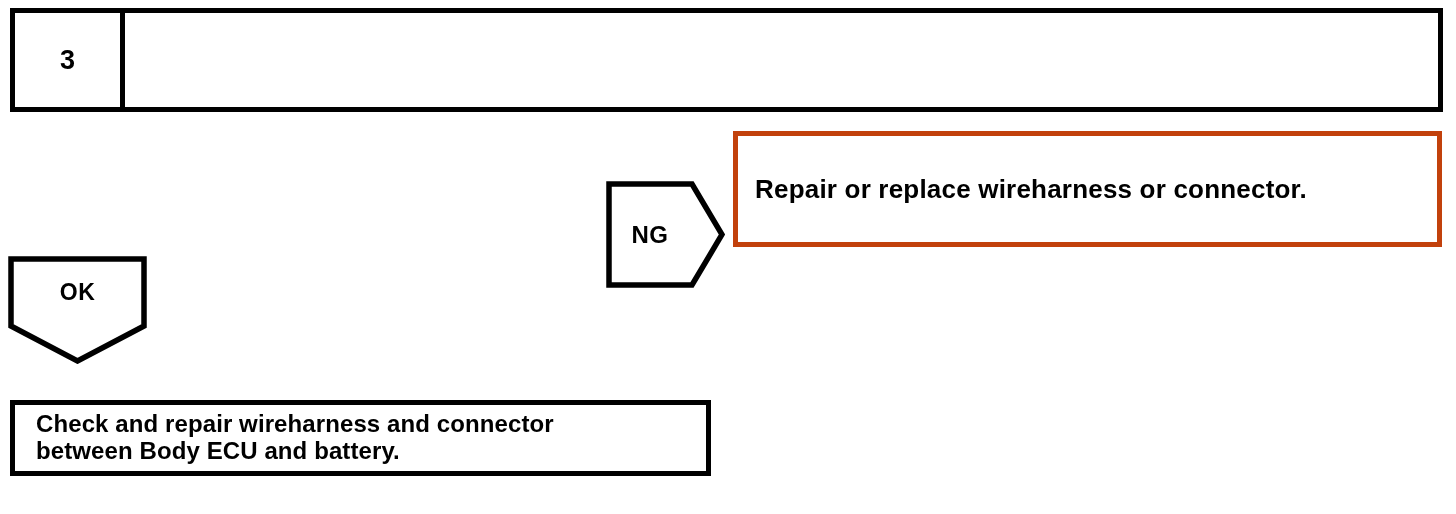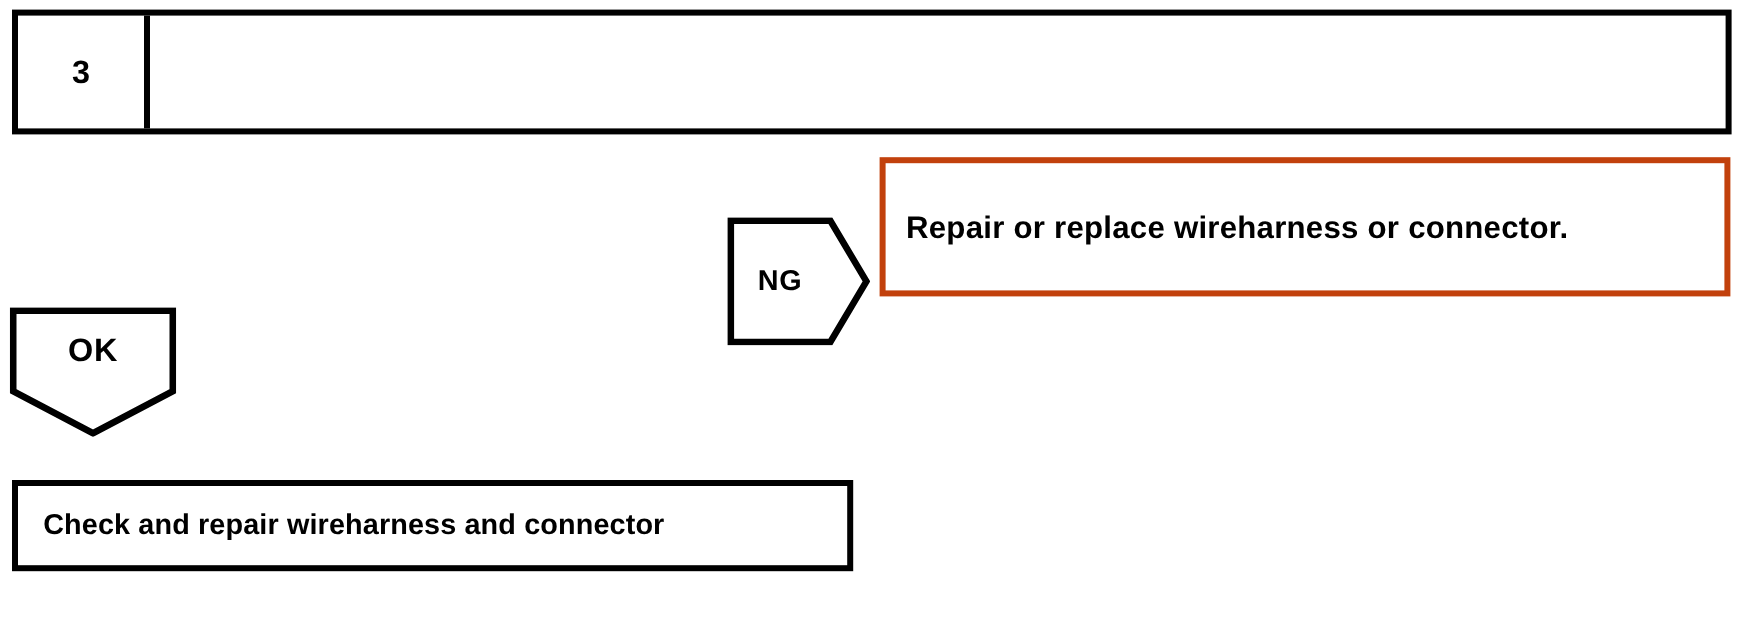--- a/index.html
+++ b/index.html
@@ -132,21 +132,21 @@
   }
   .ok-arrow-label {
     position: absolute;
     left: 0;
     top: 0;
     width: 139px;
     height: 72px;
     display: flex;
     align-items: center;
     justify-content: center;
-    font-size: 27px;
+    font-size: 23px;
     font-weight: bold;
     color: #000000;
     letter-spacing: 0.5px;
   }
 
   
   .final-box {
     position: absolute;
     left: 10px;
     top: 400px;
@@ -193,15 +193,16 @@
 
   <div class="ok-arrow">
     <svg viewBox="0 0 139 108" xmlns="http://www.w3.org/2000/svg">
       <polygon points="3,3 136,3 136,70 69.5,105 3,70" fill="#ffffff" stroke="#000000" stroke-width="5.5" stroke-linejoin="miter"></polygon>
     </svg>
     <span class="ok-arrow-label">OK</span>
   </div>
 
   <div class="final-box">
     <span class="final-line">Check and repair wireharness and connector</span>
+    <span class="final-line">between Body ECU and battery.</span>
   </div>
 
 </div>
 
 </body></html>

